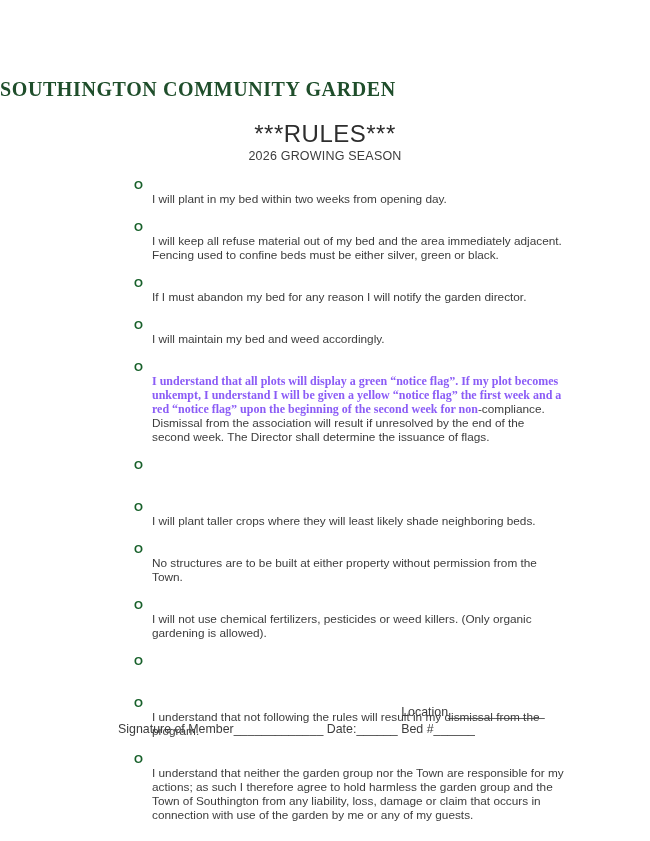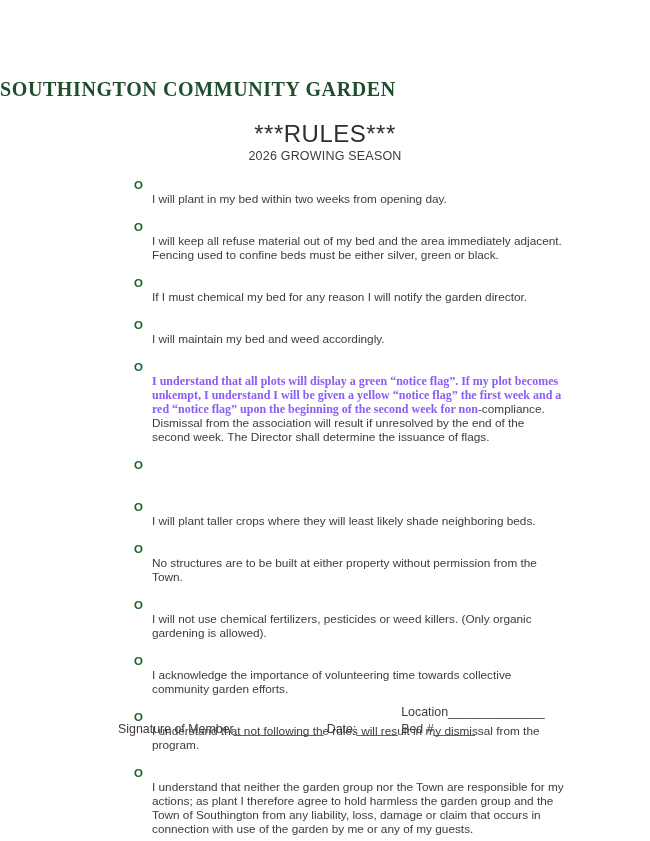--- a/index.html
+++ b/index.html
@@ -93,21 +93,21 @@
   <div class="rule-item">
     <span class="bullet">O</span><span class="rule-bold"></span><span>I will plant in my bed within two weeks from opening day.</span>
   </div>
 
   <div class="rule-item">
     <span class="bullet">O</span><span class="rule-bold"></span><span>I will keep all refuse material out of my bed and the area immediately adjacent.
 Fencing used to confine beds must be either silver, green or black.</span>
   </div>
 
   <div class="rule-item">
-    <span class="bullet">O</span><span class="rule-bold"></span><span>If I must chemical my bed for any reason I will notify the garden director.</span>
+    <span class="bullet">O</span><span class="rule-bold"></span><span>If I must abandon my bed for any reason I will notify the garden director.</span>
   </div>
 
   <div class="rule-item">
     <span class="bullet">O</span><span class="rule-bold"></span><span>I will maintain my bed and weed accordingly.</span>
   </div>
 
   <div class="rule-item">
     <span class="bullet">O</span><span class="rule-bold">I understand that all plots will display a green “notice flag”. If my plot becomes
 unkempt, I understand I will be given a yellow “notice flag” the first week and a
 red “notice flag” upon the beginning of the second week for non</span><span>-compliance.
@@ -127,32 +127,31 @@
     <span class="bullet">O</span><span class="rule-bold"></span><span>No structures are to be built at either property without permission from the
 Town.</span>
   </div>
 
   <div class="rule-item">
     <span class="bullet">O</span><span class="rule-bold"></span><span>I will not use chemical fertilizers, pesticides or weed killers. (Only organic
 gardening is allowed).</span>
   </div>
 
   <div class="rule-item">
-    <span class="bullet">O</span><span class="rule-bold"></span><span>I acknowledge the importance of volunteering time towards collective
-community garden efforts.</span>
+    <span class="bullet">O</span><span class="rule-bold"></span>
   </div>
 
   <div class="rule-item">
     <span class="bullet">O</span><span class="rule-bold"></span><span>I understand that not following the rules will result in my dismissal from the
 program.</span>
   </div>
 
   <div class="rule-item">
     <span class="bullet">O</span><span class="rule-bold"></span><span>I understand that neither the garden group nor the Town are responsible for my
-actions; as plant I therefore agree to hold harmless the garden group and the
+actions; as such I therefore agree to hold harmless the garden group and the
 Town of Southington from any liability, loss, damage or claim that occurs in
 connection with use of the garden by me or any of my guests.</span>
   </div>
 </div>
 
 <div class="sig-row">
   <span><span>Signature of Member</span><span>_____________</span><span> </span><span>Date:</span><span>______</span><span> </span></span><span class="loc-col"><span>Location</span><span>______________</span><br><span>Bed #</span><span>______</span></span>
 </div>
 
 </body></html>

